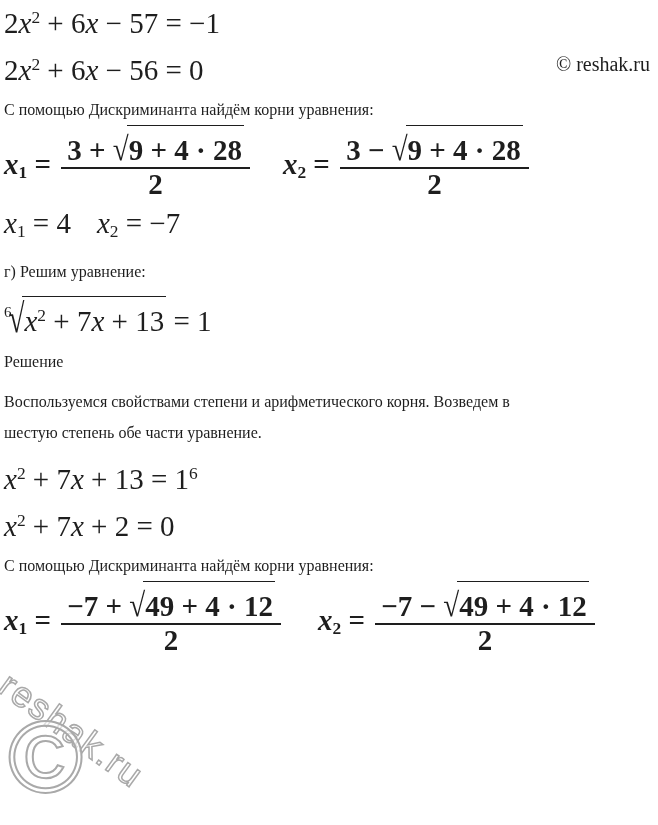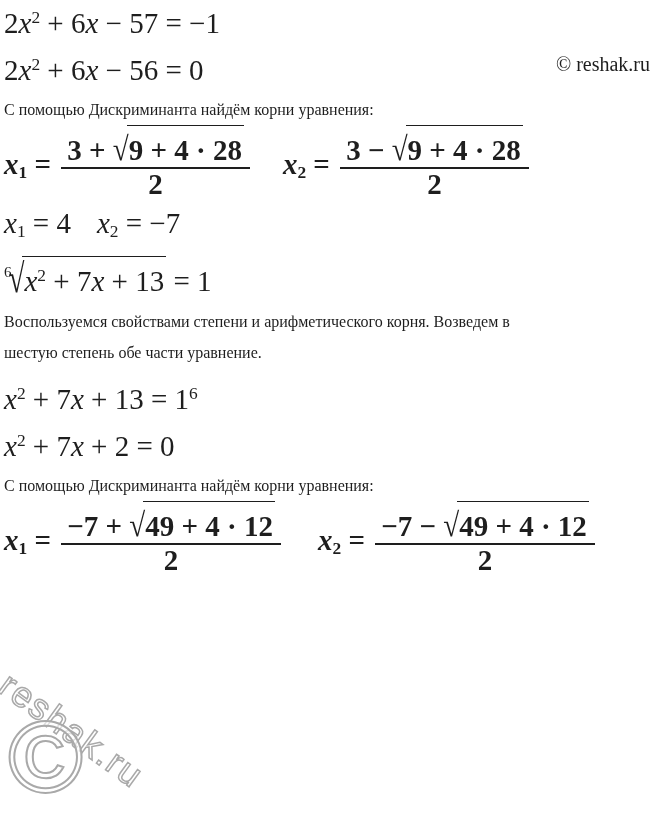--- a/index.html
+++ b/index.html
@@ -86,21 +86,23 @@
 <body>
 
 <div class="page">
   <div class="copyright">© reshak.ru</div>
   <div class="lines">
       <div class="line math-line"><span class="mt">2</span><span class="mv">x</span><span class="msup">2</span><span class="mt"> + 6</span><span class="mv">x</span><span class="mt"> − 57 = −1</span></div>
       <div class="line math-line"><span class="mt">2</span><span class="mv">x</span><span class="msup">2</span><span class="mt"> + 6</span><span class="mv">x</span><span class="mt"> − 56 = 0</span></div>
       <div class="line text-line">С помощью Дискриминанта найдём корни уравнения:</div>
       <div class="line math-line frac-line"><span class="mv">x</span><span class="msub">1</span><span class="mt"> = </span><span class="frac"><span class="num"><span class="mt">3 + </span><span class="rad"><span class="rad-sign">√</span><span class="rad-body"><span class="mt">9 + 4 · 28</span></span></span></span><span class="den"><span class="mt">2</span></span></span><span class="mgap" style="width: 30px;"></span><span class="mv">x</span><span class="msub">2</span><span class="mt"> = </span><span class="frac"><span class="num"><span class="mt">3 − </span><span class="rad"><span class="rad-sign">√</span><span class="rad-body"><span class="mt">9 + 4 · 28</span></span></span></span><span class="den"><span class="mt">2</span></span></span></div>
       <div class="line math-line"><span class="mv">x</span><span class="msub">1</span><span class="mt"> = 4</span><span class="mgap" style="width: 26px;"></span><span class="mv">x</span><span class="msub">2</span><span class="mt"> = −7</span></div>
+      <div class="line text-line">г) Решим уравнение:</div>
       <div class="line math-line"><span class="rad tall"><span class="rad-idx">6</span><span class="rad-sign">√</span><span class="rad-body"><span class="mv">x</span><span class="msup">2</span><span class="mt"> + 7</span><span class="mv">x</span><span class="mt"> + 13</span></span></span><span class="mt"> = 1</span></div>
+      <div class="line text-line">Решение</div>
       <div class="line text-line cont">Воспользуемся свойствами степени и арифметического корня. Возведем в</div>
       <div class="line text-line">шестую степень обе части уравнение.</div>
       <div class="line math-line"><span class="mv">x</span><span class="msup">2</span><span class="mt"> + 7</span><span class="mv">x</span><span class="mt"> + 13 = 1</span><span class="msup">6</span></div>
       <div class="line math-line"><span class="mv">x</span><span class="msup">2</span><span class="mt"> + 7</span><span class="mv">x</span><span class="mt"> + 2 = 0</span></div>
       <div class="line text-line">С помощью Дискриминанта найдём корни уравнения:</div>
       <div class="line math-line frac-line"><span class="mv">x</span><span class="msub">1</span><span class="mt"> = </span><span class="frac"><span class="num"><span class="mt">−7 + </span><span class="rad"><span class="rad-sign">√</span><span class="rad-body"><span class="mt">49 + 4 · 12</span></span></span></span><span class="den"><span class="mt">2</span></span></span><span class="mgap" style="width: 34px;"></span><span class="mv">x</span><span class="msub">2</span><span class="mt"> = </span><span class="frac"><span class="num"><span class="mt">−7 − </span><span class="rad"><span class="rad-sign">√</span><span class="rad-body"><span class="mt">49 + 4 · 12</span></span></span></span><span class="den"><span class="mt">2</span></span></span></div>
     </div>
   <div class="watermark-diag">reshak.ru</div>
   <div class="watermark-copy">©</div>
 </div>

